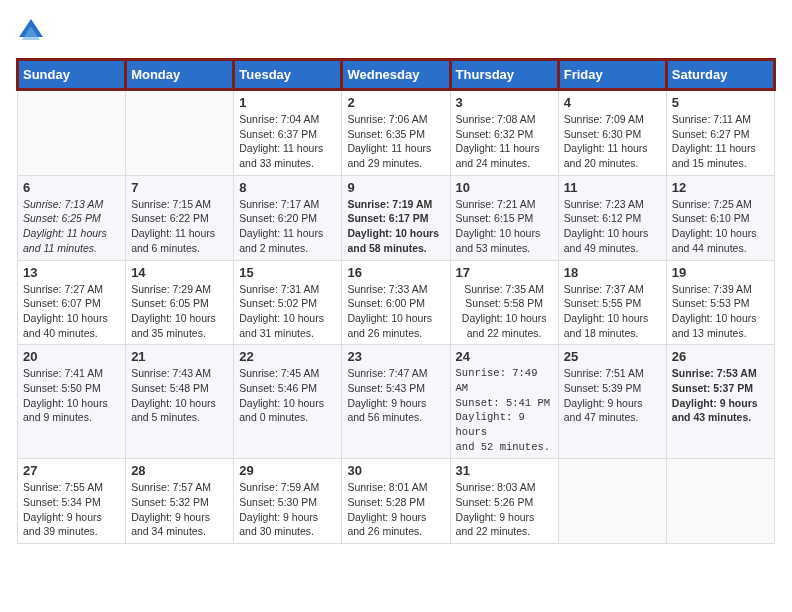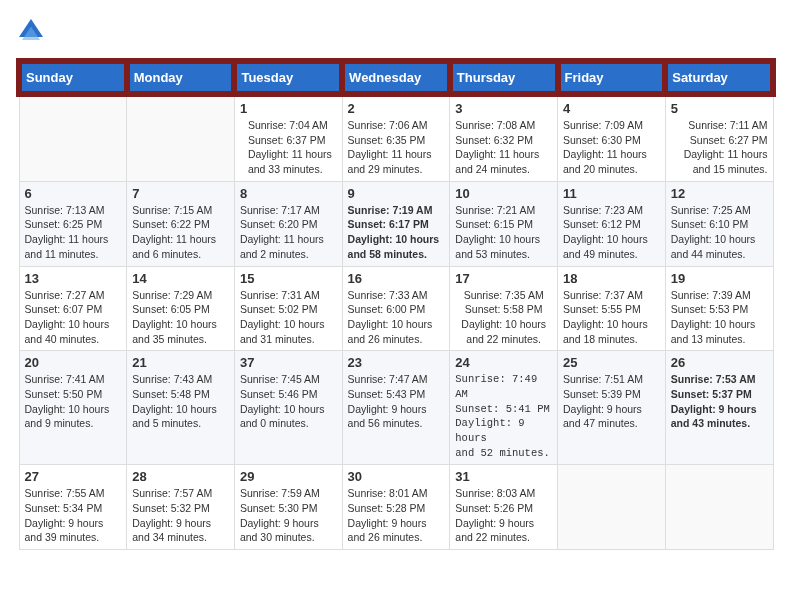--- a/index.html
+++ b/index.html
@@ -42,21 +42,21 @@
       border-collapse: collapse;
       table-layout: fixed;
     }
     th {
       background-color: #2a6fc9;
       color: #fff;
       font-size: 13px;
       font-weight: bold;
       padding: 6px 4px;
       text-align: left;
-      border: 6px solid #7f1d1d;
+      border: 3px solid #7f1d1d;
       margin-left: 44px;
     }
     td {
       vertical-align: top;
       border: 1px solid #ddd;
       padding: 4px 5px;
       font-size: 11px;
       color: #333;
       height: 80px;
       background: #fff;
@@ -110,21 +110,21 @@
         <th>Friday</th>
         <th>Saturday</th>
       </tr>
   </thead>
   <tbody id="calendar-body">
   <tr>
         <td class="empty-cell"></td>
         <td class="empty-cell"></td>
         <td>
           <span class="day-number">1</span>
-          <div class="cell-content" style="white-space: pre-line; margin-left: 8px;">Sunrise: 7:04 AM
+          <div class="cell-content" style="white-space: pre-line;">Sunrise: 7:04 AM
 Sunset: 6:37 PM
 Daylight: 11 hours
 and 33 minutes.</div>
         </td>
         <td>
           <span class="day-number">2</span>
           <div class="cell-content" style="white-space: pre-line;">Sunrise: 7:06 AM
 Sunset: 6:35 PM
 Daylight: 11 hours
 and 29 minutes.</div>
@@ -138,30 +138,30 @@
         </td>
         <td>
           <span class="day-number">4</span>
           <div class="cell-content" style="white-space: pre-line;">Sunrise: 7:09 AM
 Sunset: 6:30 PM
 Daylight: 11 hours
 and 20 minutes.</div>
         </td>
         <td>
           <span class="day-number">5</span>
-          <div class="cell-content" style="white-space: pre-line; text-align: right;">Sunrise: 7:11 AM
+          <div class="cell-content" style="white-space: pre-line;">Sunrise: 7:11 AM
 Sunset: 6:27 PM
 Daylight: 11 hours
 and 15 minutes.</div>
         </td>
       </tr>
       <tr>
         <td>
           <span class="day-number">6</span>
-          <div class="cell-content" style="white-space: pre-line;">Sunrise: 7:13 AM
+          <div class="cell-content" style="white-space: pre-line; font-style: italic;">Sunrise: 7:13 AM
 Sunset: 6:25 PM
 Daylight: 11 hours
 and 11 minutes.</div>
         </td>
         <td>
           <span class="day-number">7</span>
           <div class="cell-content" style="white-space: pre-line;">Sunrise: 7:15 AM
 Sunset: 6:22 PM
 Daylight: 11 hours
 and 6 minutes.</div>
@@ -262,21 +262,21 @@
 and 9 minutes.</div>
         </td>
         <td>
           <span class="day-number">21</span>
           <div class="cell-content" style="white-space: pre-line;">Sunrise: 7:43 AM
 Sunset: 5:48 PM
 Daylight: 10 hours
 and 5 minutes.</div>
         </td>
         <td>
-          <span class="day-number">37</span>
+          <span class="day-number">22</span>
           <div class="cell-content" style="white-space: pre-line;">Sunrise: 7:45 AM
 Sunset: 5:46 PM
 Daylight: 10 hours
 and 0 minutes.</div>
         </td>
         <td>
           <span class="day-number">23</span>
           <div class="cell-content" style="white-space: pre-line;">Sunrise: 7:47 AM
 Sunset: 5:43 PM
 Daylight: 9 hours

